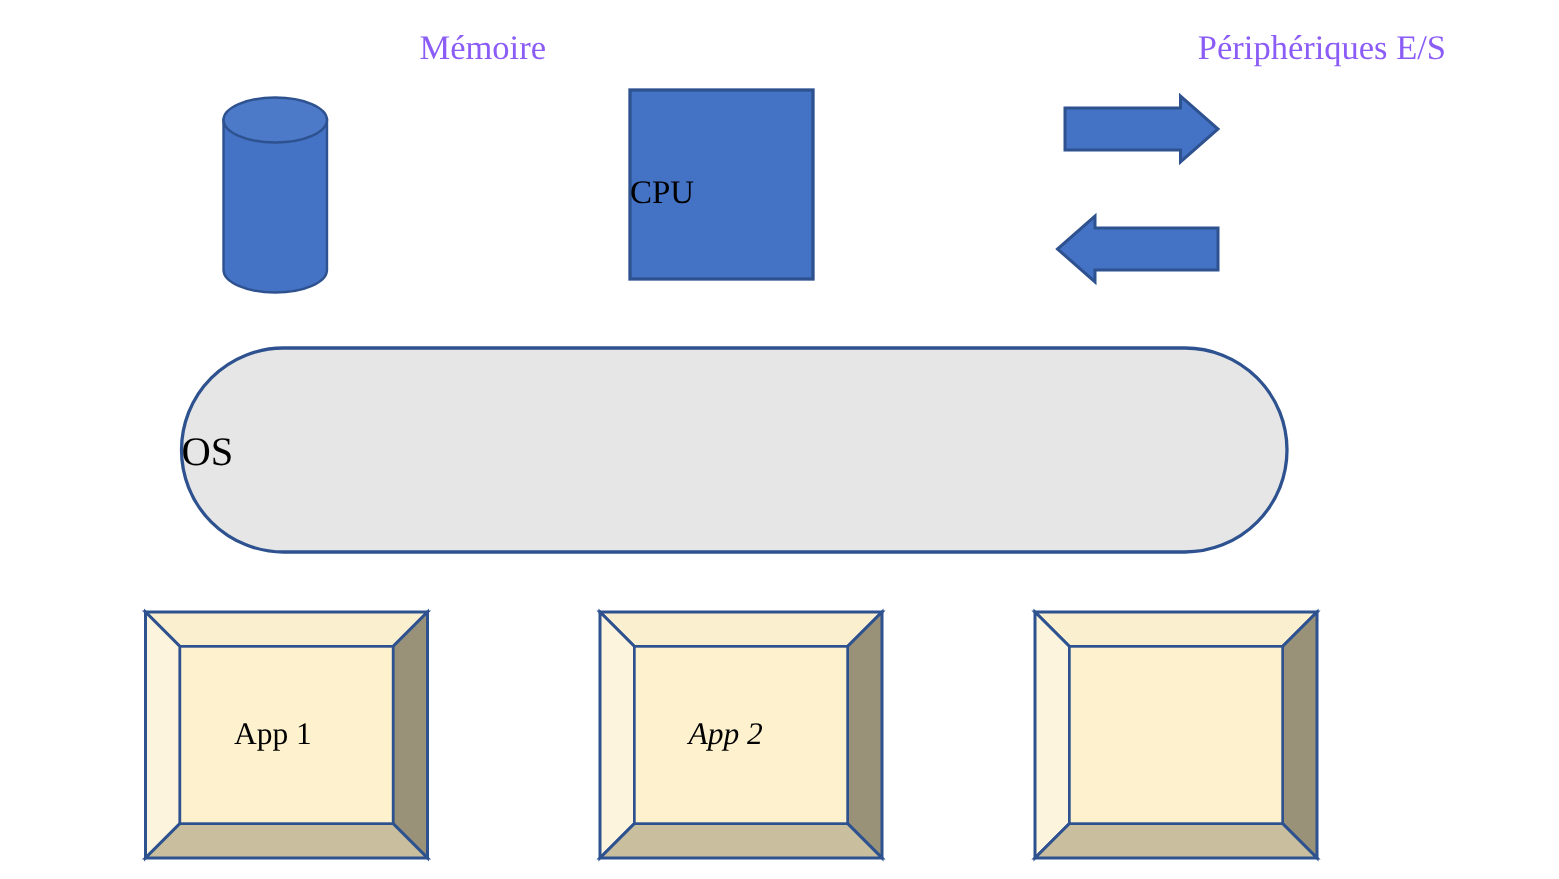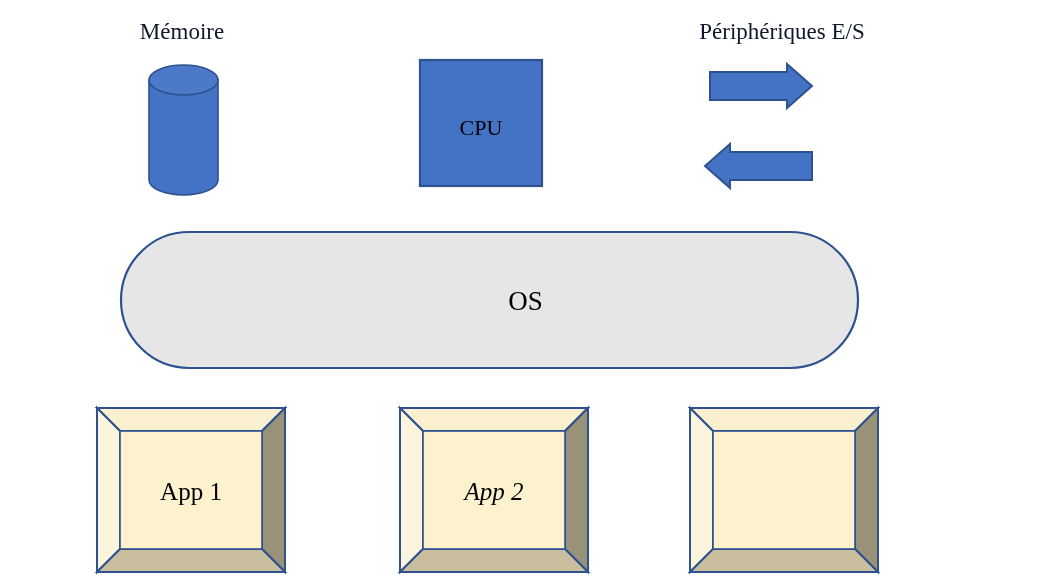--- a/index.html
+++ b/index.html
@@ -14,44 +14,43 @@
     position: relative;
     width: 1039px;
     height: 586px;
     background: #ffffff;
     overflow: hidden;
   }
   .hdr-label {
     position: absolute;
     font-family: "Liberation Serif", "DejaVu Serif", serif;
     font-size: 23px;
-    color: #0f172a;
+    color: #8b5cf6;
     white-space: nowrap;
-    text-align: center;
+    text-align: right;
     line-height: 1;
   }
   .shape-text {
     position: absolute;
     font-family: "Liberation Serif", "DejaVu Serif", serif;
     color: #000000;
     white-space: nowrap;
-    text-align: center;
     line-height: 1;
     pointer-events: none;
   }
   .svg-layer {
     position: absolute;
     left: 0;
     top: 0;
     width: 1039px;
     height: 586px;
   }
   .txt-cpu { font-size: 22px; }
   .txt-os  { font-size: 27px; }
-  .txt-app { font-size: 25px; }
+  .txt-app { font-size: 21px; margin-left: 36px; }
 </style>
 </head>
 <body>
 
 <div id="canvas">
 
   <div class="hdr-label" style="left:0; top:20px; width:364px;">Mémoire</div>
   <div class="hdr-label" style="left:600px; top:20px; width:364px;">Périphériques E/S</div>
 
   <svg class="svg-layer" viewBox="0 0 1039 586" xmlns="http://www.w3.org/2000/svg">
@@ -89,18 +88,18 @@
       <polygon points="690,408 878,408 855,431 713,431" fill="#FAF0D0" stroke="#2E528F" stroke-width="2"></polygon>
       <polygon points="690,408 713,431 713,549 690,572" fill="#FCF4DC" stroke="#2E528F" stroke-width="2"></polygon>
       <polygon points="878,408 878,572 855,549 855,431" fill="#9A9179" stroke="#2E528F" stroke-width="2"></polygon>
       <polygon points="690,572 713,549 855,549 878,572" fill="#C9BF9F" stroke="#2E528F" stroke-width="2"></polygon>
       <rect x="713" y="431" width="142" height="118" fill="#FDF1CE" stroke="#2E528F" stroke-width="1.6"></rect>
     </g>
   </svg>
 
   <div class="shape-text txt-cpu" style="left:420px; top:117px; width:122px;">CPU</div>
 
-  <div class="shape-text txt-os" style="left:121px; top:288px; width:737px;padding-left:36px;">OS</div>
+  <div class="shape-text txt-os" style="left:121px; top:288px; width:737px;">OS</div>
 
   <div class="shape-text txt-app" style="left:120px; top:479px; width:142px;">App 1</div>
   <div class="shape-text txt-app" style="left:423px; top:479px; width:142px;font-style:italic;">App 2</div>
 
 </div>
 
 </body></html>

